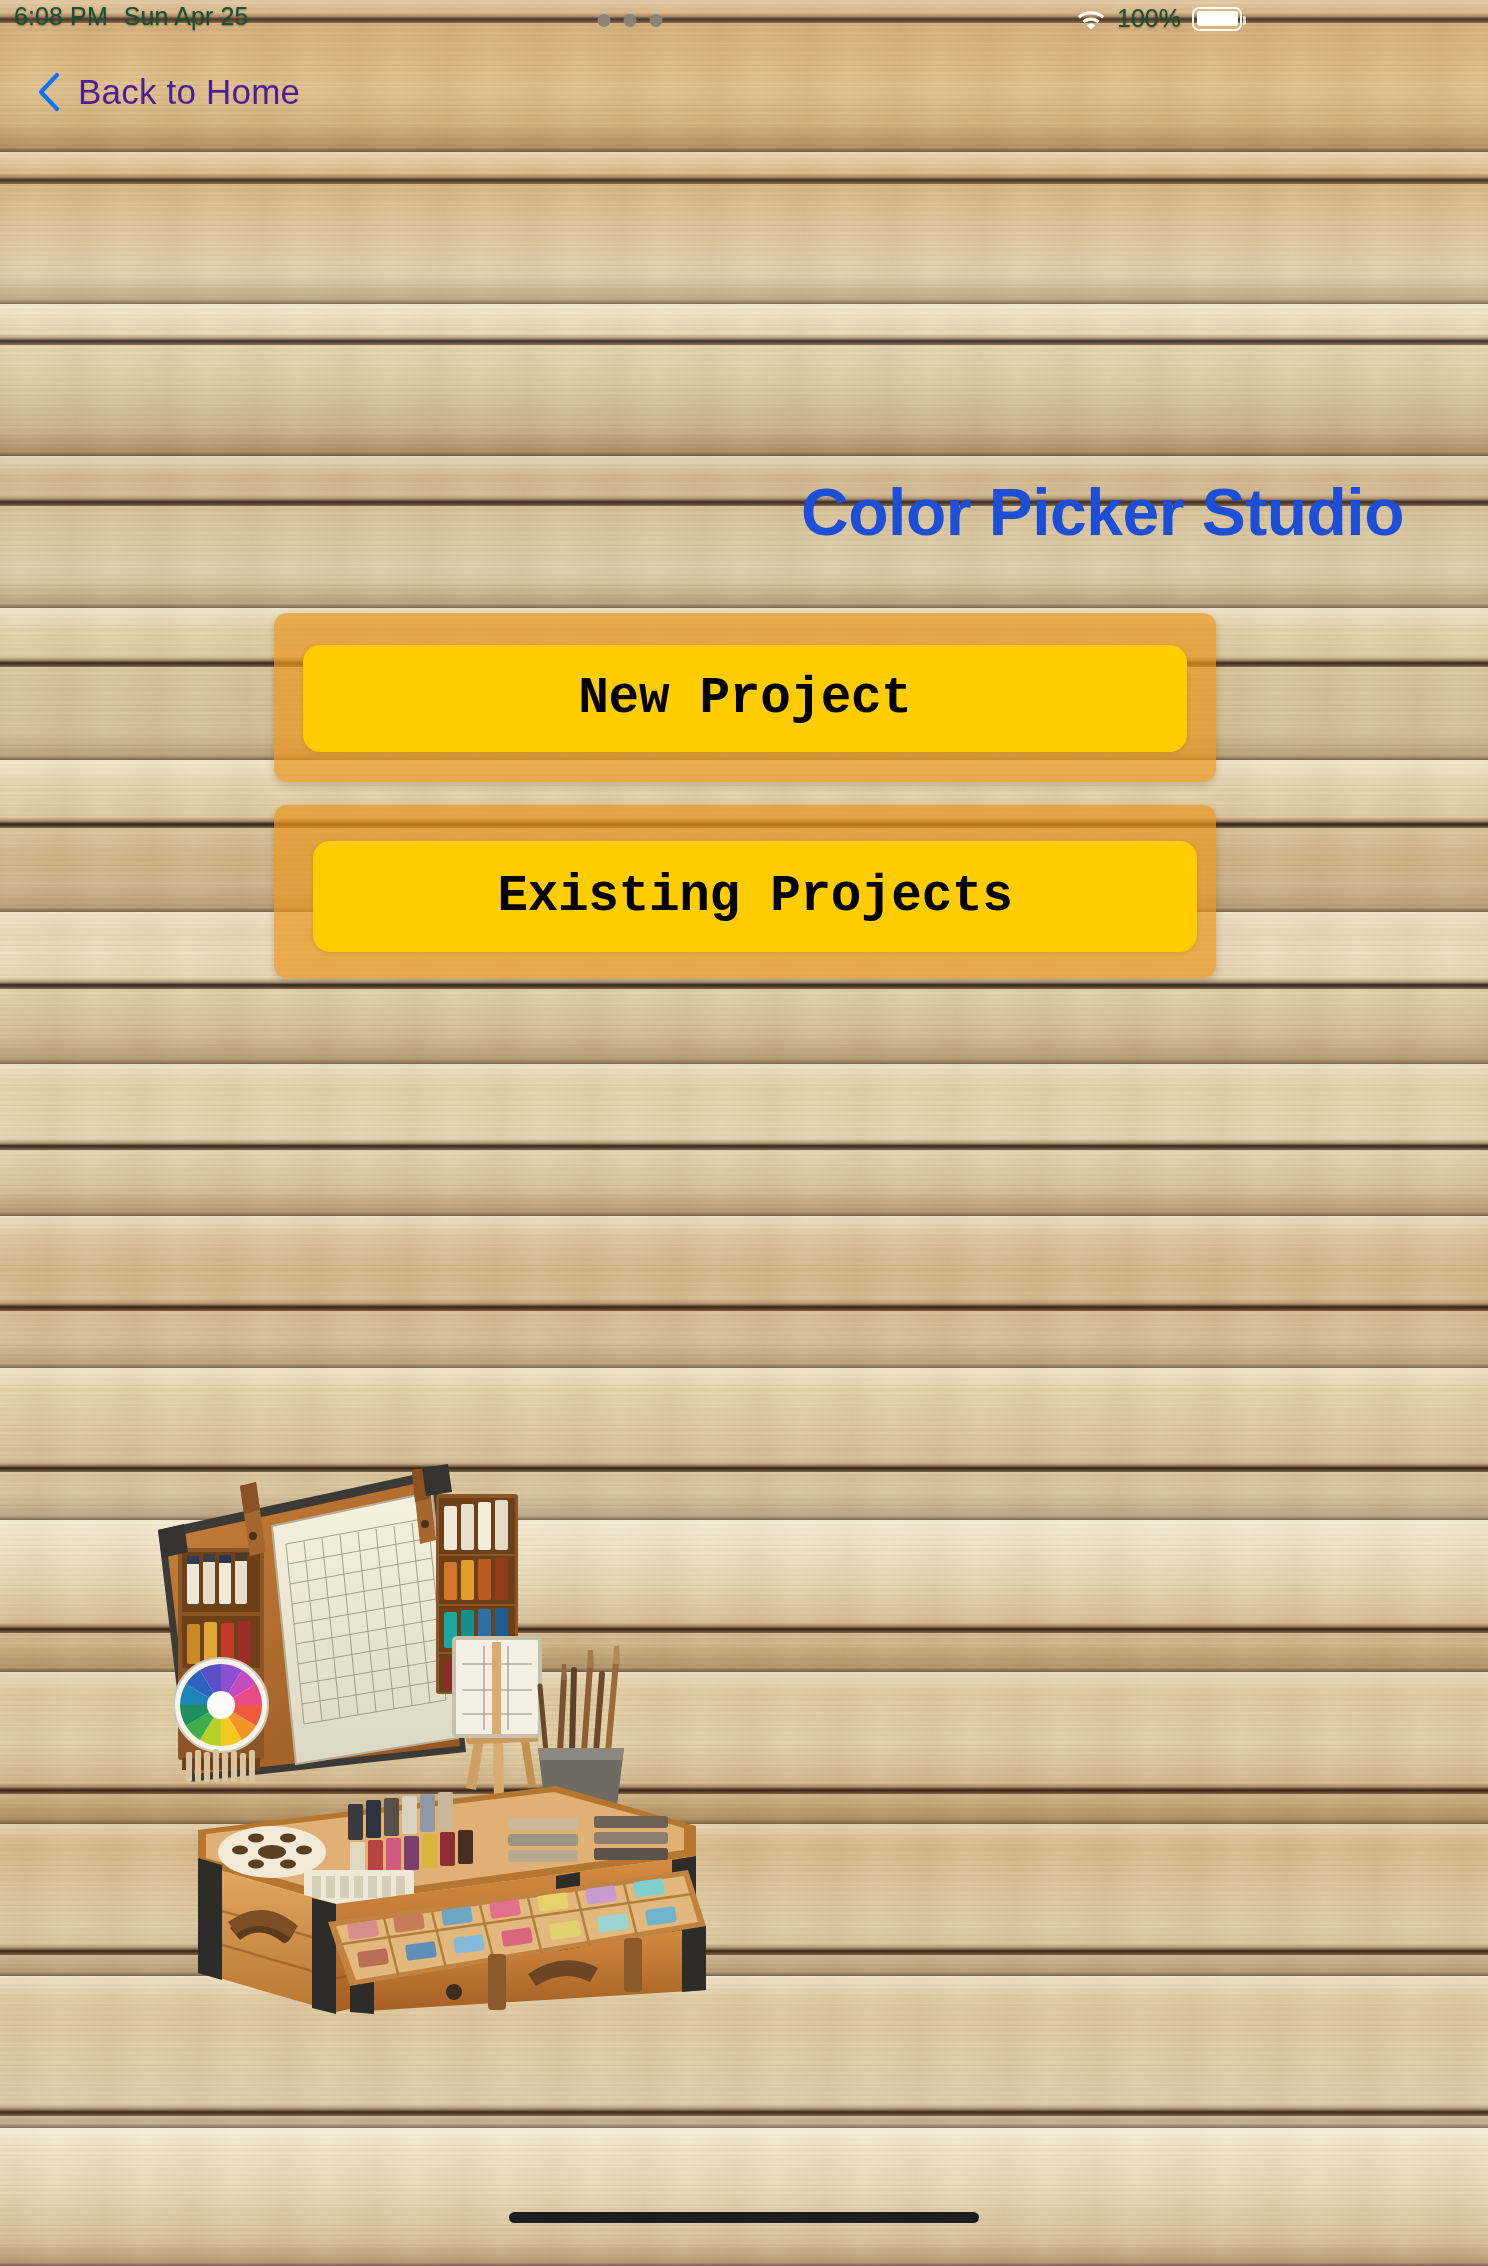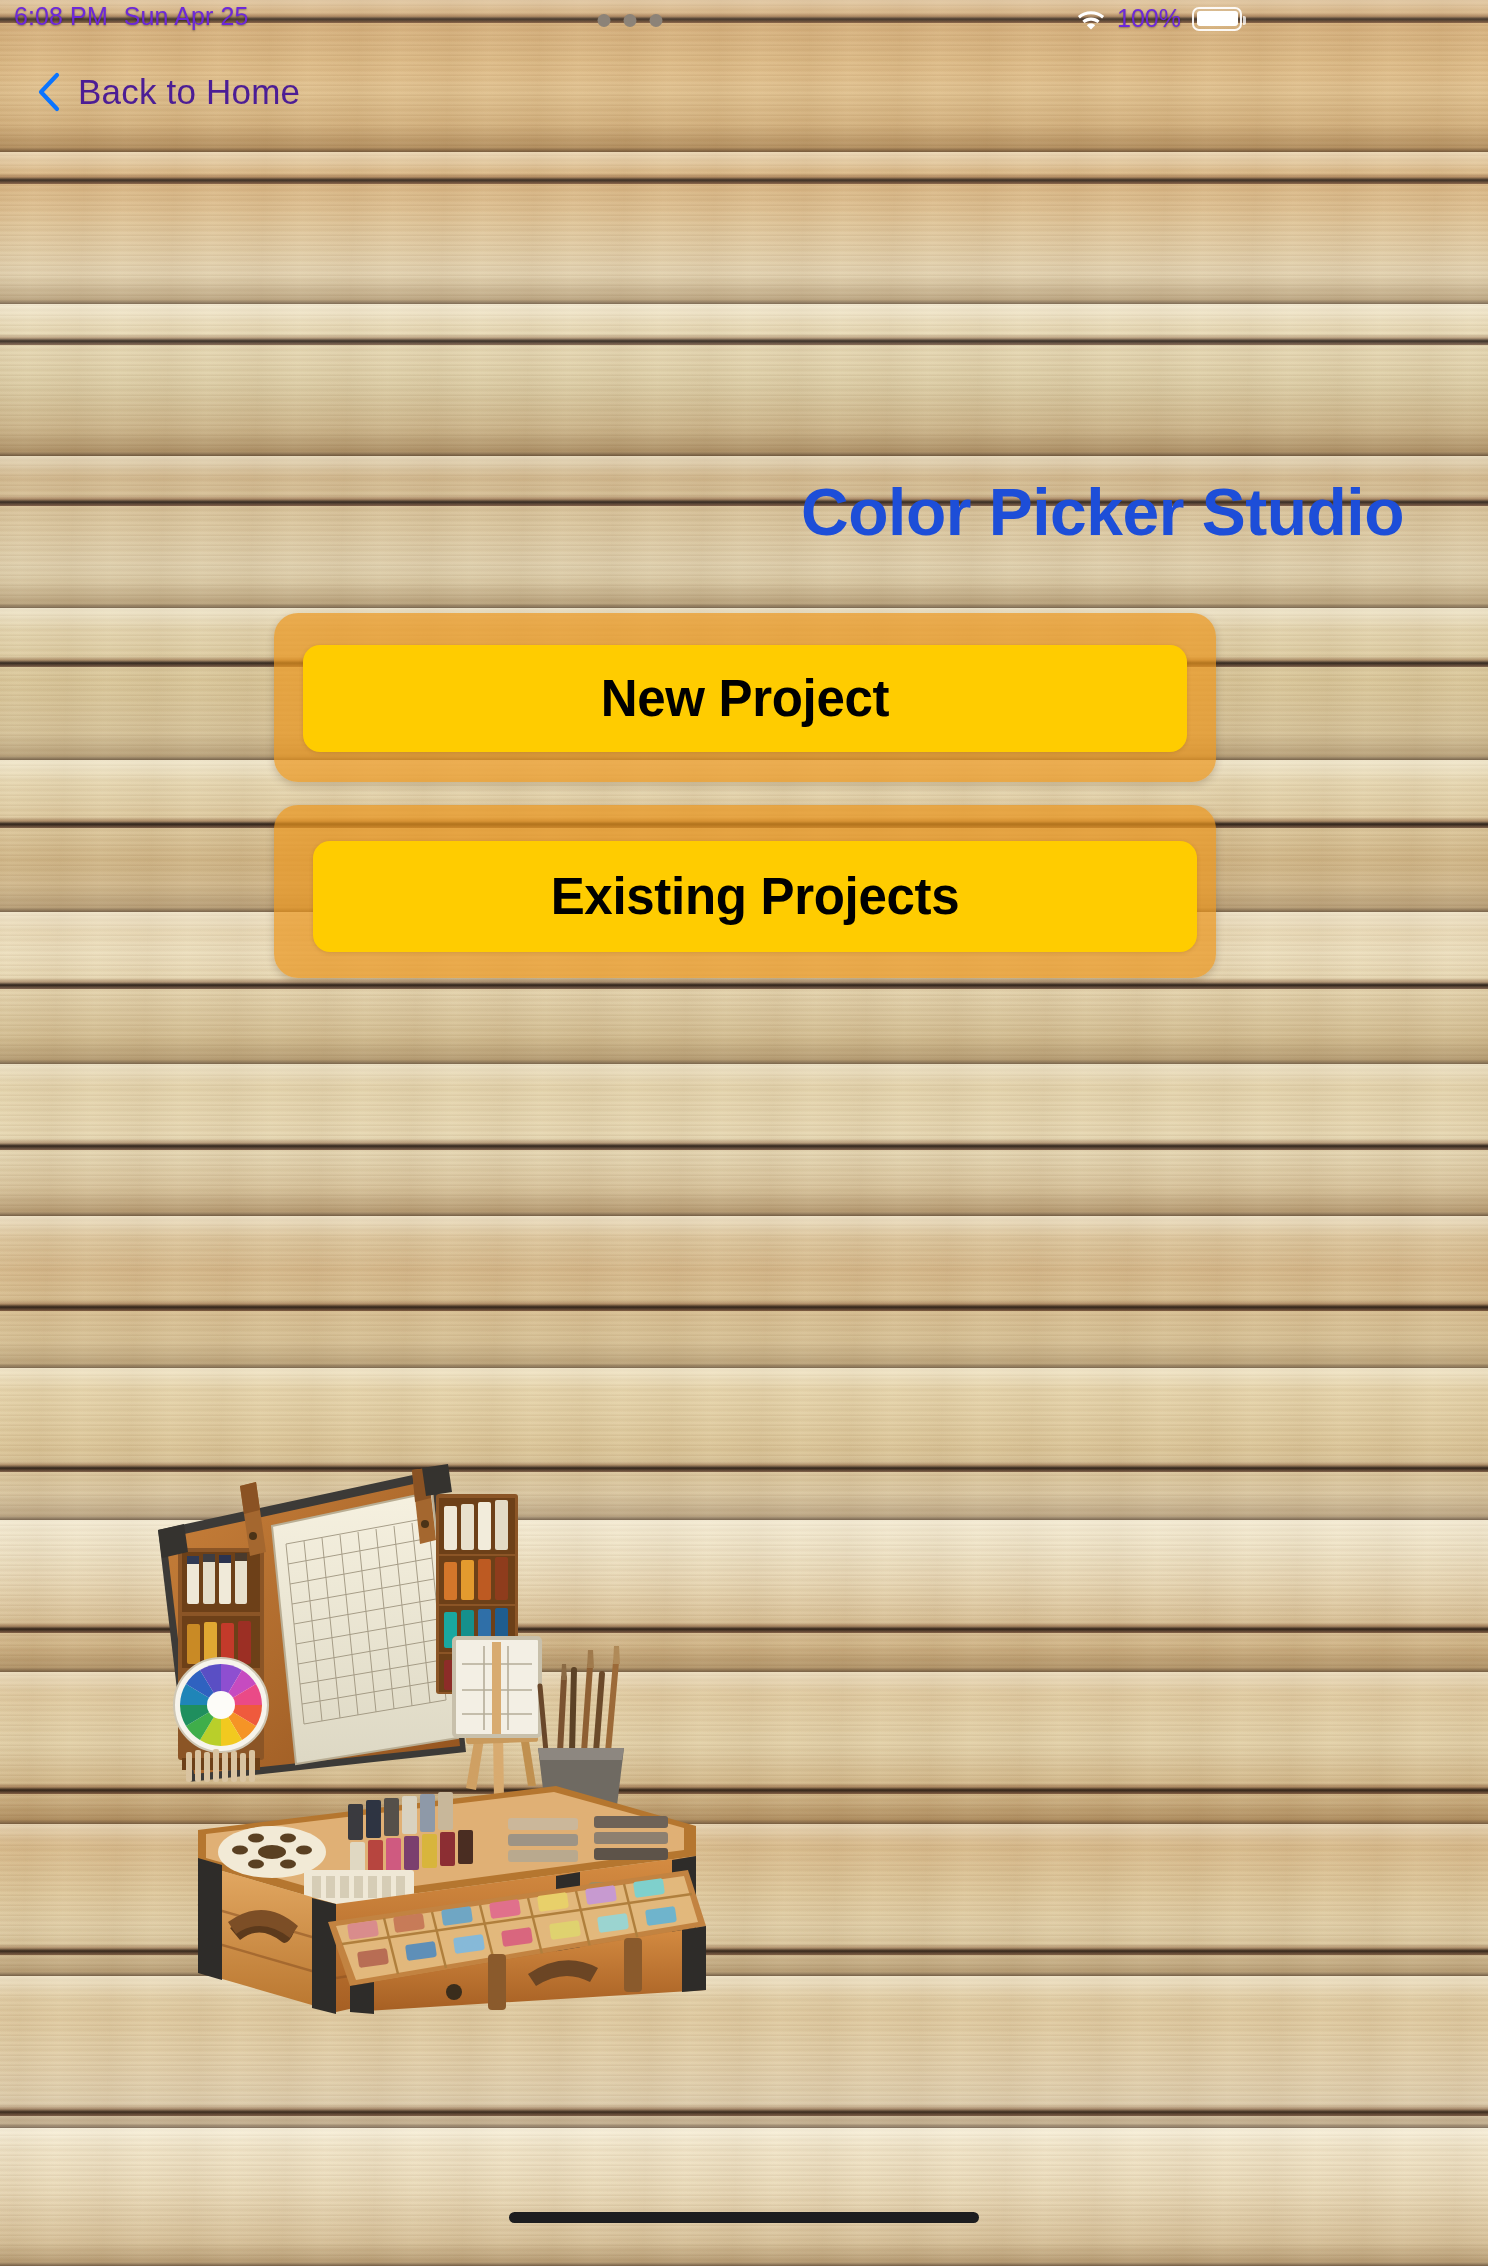--- a/index.html
+++ b/index.html
@@ -50,21 +50,21 @@
       rgba(120,80,35,0.10) 82%,
       rgba(95,58,20,0.30) 97%,
       rgba(40,18,5,0.55) 100%);
     pointer-events:none;
   }
 
   
   .status-bar{
     position:absolute; top:0; left:0; width:1260px; height:44px;
     display:flex; align-items:center; z-index:30;
-    color:#6d28d9;
+    color:#14532d;
     text-shadow:0 1px 2px rgba(0,0,0,0.35);
   }
   .status-left{
     position:absolute; left:14px; top:2px;
     display:flex; align-items:baseline; gap:16px;
     font-size:25px; font-weight:400; letter-spacing:.1px;
   }
   .status-center-dots{
     position:absolute; left:50%; top:14px; transform:translateX(-50%);
     display:flex; gap:13px;
@@ -107,25 +107,26 @@
     position:absolute; left:0; width:1404px; top:474px;
     text-align:right; z-index:20;
     color:#1d4ed8;
     font-size:66px; font-weight:700; letter-spacing:-0.5px;
     font-family:"Liberation Sans", sans-serif;
   }
 
   
   .btn-frame{
     position:absolute; left:274px; width:942px; z-index:20;
-    border-radius:24px;
+    border-radius:13px;
     background:rgba(233,150,30,0.70);
     box-shadow:0 3px 9px rgba(60,30,0,0.22);
     display:flex; align-items:center; justify-content:center;
     cursor:pointer;
+    font-family:Liberation Mono, monospace;
   }
   #frame-new{ top:613px; height:169px; }
   #frame-existing{ top:805px; height:173px;padding-left:20px; }
   .btn-inner{
     width:884px; border-radius:17px;
     background:#ffcc00;
     display:flex; align-items:center; justify-content:center;
     box-shadow:0 1px 4px rgba(90,55,0,0.18);
   }
   #frame-new .btn-inner{ height:107px; margin-top:2px; }

